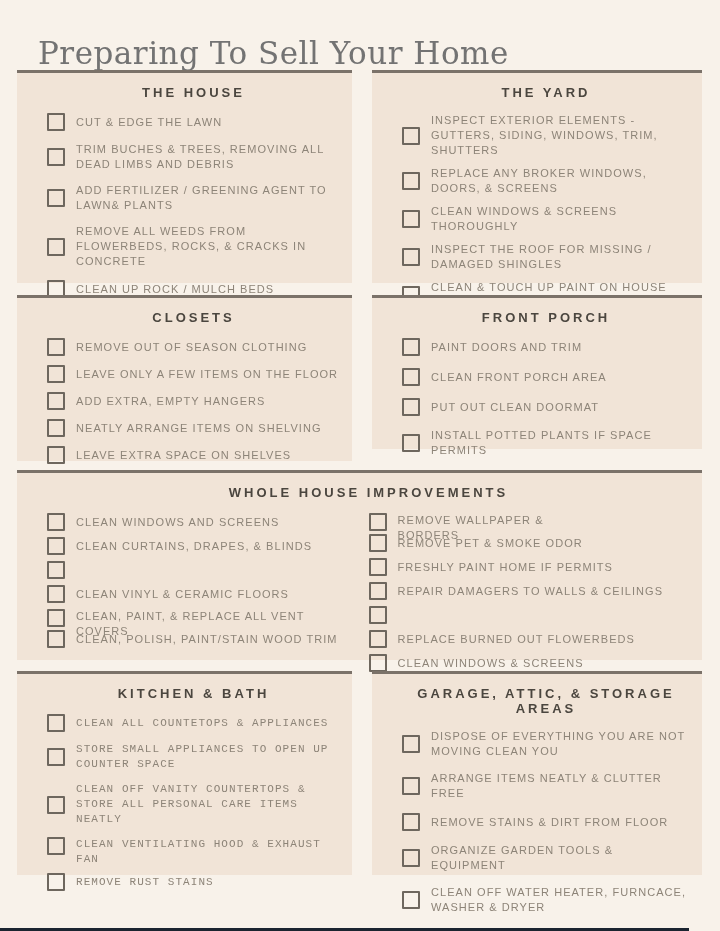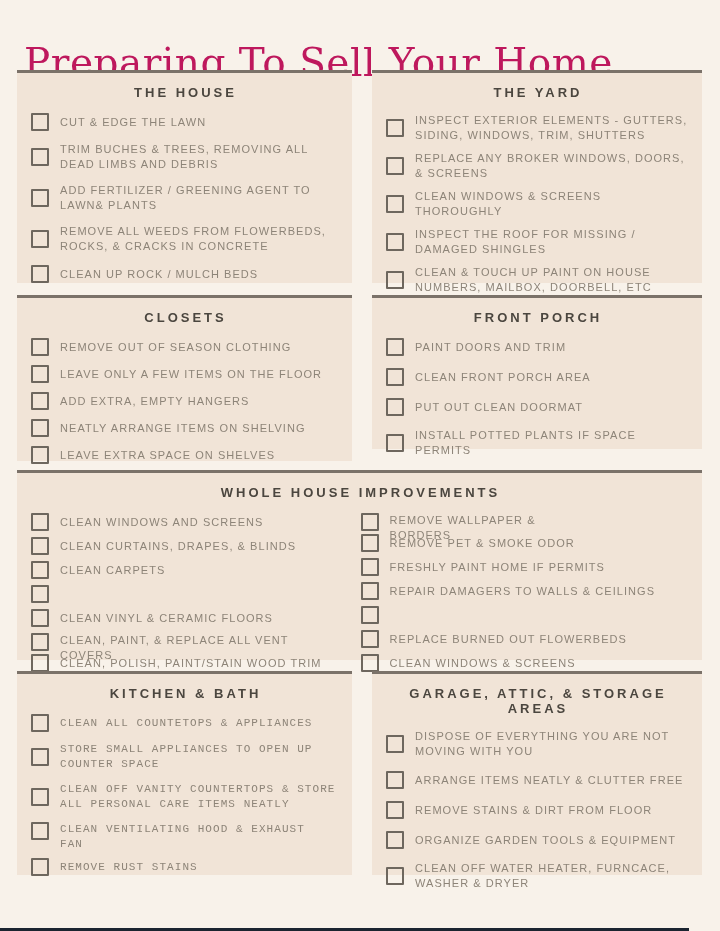--- a/index.html
+++ b/index.html
@@ -4,30 +4,30 @@
 <style>
   html,body{margin:0;padding:0;}
   body{
     width:720px;height:931px;
     background:#f8f2ea;
     position:relative;
     font-family:"Liberation Sans", sans-serif;
     overflow:hidden;
   }
   .page-title{
-    position:absolute;left:24px;top:14px;
+    position:absolute;left:38px;top:14px;
     font-family:"DejaVu Serif", serif;
-    font-size:39px;font-weight:400;
-    color:#be185d;letter-spacing:0.5px;
+    font-size:31px;font-weight:400;
+    color:#737373;letter-spacing:0.5px;
   }
   .panel{
     position:absolute;
     background:#f1e4d7;
     border-top:3px solid #7b7269;
-    padding:8px 12px 6px 14px;
+    padding:8px 12px 6px 30px;
     box-sizing:border-box;
   }
   .hdr{
     text-align:center;
     font-size:13px;font-weight:bold;
     letter-spacing:3px;
     color:#4b463f;
     margin:4px 0 13px 0;
   }
   .item{display:flex;align-items:center;}
@@ -182,24 +182,20 @@
       <div class="item">
           <span class="cb"></span>
           <span class="lbl">CLEAN WINDOWS AND SCREENS</span>
         </div>
       <div class="item">
           <span class="cb"></span>
           <span class="lbl">CLEAN CURTAINS, DRAPES, &amp; BLINDS</span>
         </div>
       <div class="item">
           <span class="cb"></span>
-          <span class="lbl">CLEAN CARPETS</span>
-        </div>
-      <div class="item">
-          <span class="cb"></span>
         </div>
       <div class="item">
           <span class="cb"></span>
           <span class="lbl">CLEAN VINYL &amp; CERAMIC FLOORS</span>
         </div>
       <div class="item overlap">
           <span class="cb"></span>
           <span class="lbl lbl-mid">CLEAN, PAINT, &amp; REPLACE ALL VENT COVERS</span>
         </div>
       <div class="item">
@@ -260,21 +256,21 @@
   <div class="item">
       <span class="cb"></span>
       <span class="lbl">REMOVE RUST STAINS</span>
     </div>
 </section>
 
 <section class="panel p-garage sec-garage">
   <div class="hdr">GARAGE, ATTIC, &amp; STORAGE AREAS</div>
   <div class="item">
       <span class="cb"></span>
-      <span class="lbl">DISPOSE OF EVERYTHING YOU ARE NOT MOVING WITH YOU</span>
+      <span class="lbl">DISPOSE OF EVERYTHING YOU ARE NOT MOVING CLEAN YOU</span>
     </div>
   <div class="item">
       <span class="cb"></span>
       <span class="lbl">ARRANGE ITEMS NEATLY &amp; CLUTTER FREE</span>
     </div>
   <div class="item">
       <span class="cb"></span>
       <span class="lbl">REMOVE STAINS &amp; DIRT FROM FLOOR</span>
     </div>
   <div class="item">

